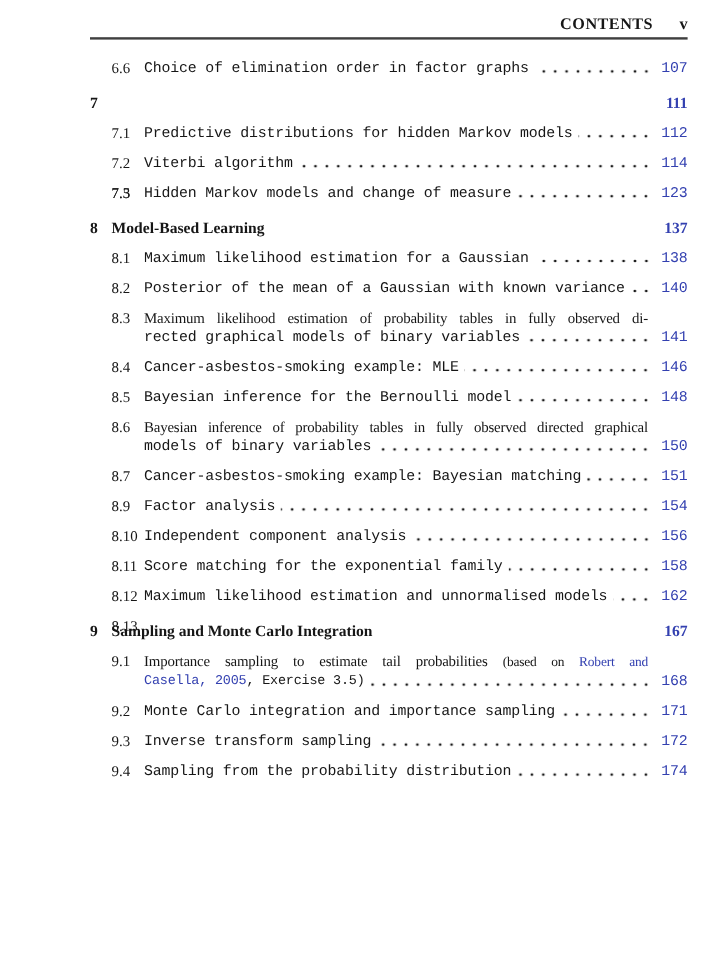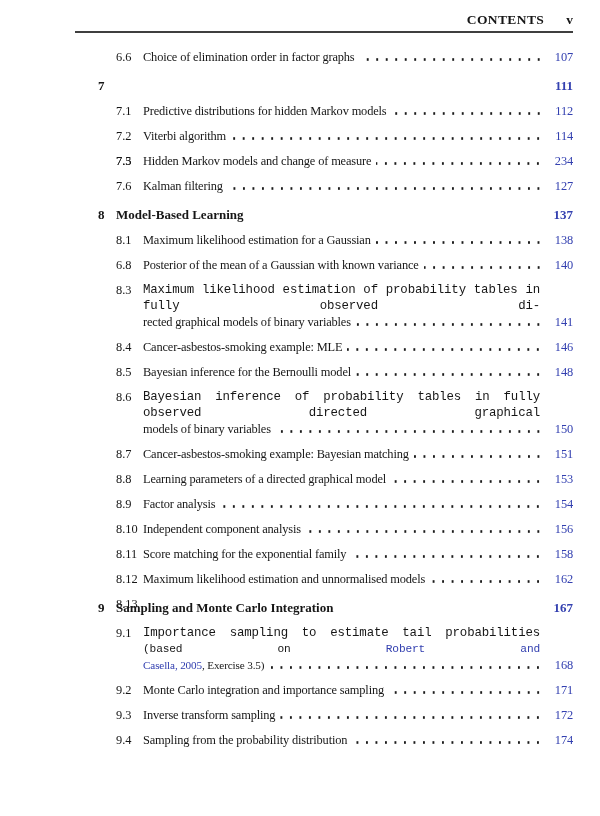--- a/index.html
+++ b/index.html
@@ -12,37 +12,37 @@
     box-sizing:border-box; width:600px; height:816px;
     padding:12px 27px 0 75px;
   }
   .header {
     display:flex; justify-content:flex-end; align-items:flex-start;
     font-weight:bold; font-size:13.5px; line-height:16px;
   }
   .htitle { margin-right:22px; letter-spacing:0.4px; }
   .rule { border-bottom:2px solid #3f3f3f; margin-top:3px; margin-bottom:16px; }
 
-  .entry { position:relative; line-height:16px; margin-bottom:9px;margin-left:23px; }
+  .entry { position:relative; line-height:16px; margin-bottom:9px; }
 
   .entry.chapter {
     font-weight:bold; font-size:13px; margin-top:13px;
     padding-left:18px; display:flex; align-items:baseline;
   }
   .entry.chapter .num { position:absolute; left:0; top:0; }
   .entry.chapter .spacer { flex:1; }
 
   .entry.section {
     font-size:12.4px; letter-spacing:-0.15px;
     padding-left:45px; padding-right:33px;
   }
   .entry.section .num { position:absolute; left:18px; top:0; letter-spacing:0; }
 
-  .sline.just { text-align:justify; text-align-last:justify;font-family:Liberation Mono, monospace; }
-  .sline.last { display:flex; align-items:flex-start; }
+  .sline.just { text-align:justify; text-align-last:justify; }
+  .sline.last { display:flex; align-items:flex-start;font-family:Liberation Mono, monospace; }
 
   .seg.small, .seg.small-link { font-size:11.2px; }
   .seg.small-link { color:var(--link); }
 
   .leader {
     flex:1; min-width:12px; align-self:stretch; margin:0 4px 0 5px;
     background-image:radial-gradient(circle, #1b1b1b 1.05px, rgba(0,0,0,0) 1.35px);
     background-size:9.5px 5px; background-repeat:repeat-x;
     background-position:right 0 bottom 3px;
   }
@@ -91,47 +91,39 @@
         </div>
       </div>
       <div class="entry section">
         <span class="num">7.3</span>
       </div>
       <div class="entry section">
         <span class="num">7.5</span>
         <div class="sline last">
           <span class="seg normal">Hidden Markov models and change of measure</span>
           <span class="leader"></span>
-          <span class="page-num">234</span>
-        </div>
-      </div>
-      <div class="entry section">
-        <span class="num">7.6</span>
-        <div class="sline last">
-          <span class="seg normal">Kalman filtering</span>
-          <span class="leader"></span>
-          <span class="page-num">127</span>
+          <span class="page-num">123</span>
         </div>
       </div>
       <div class="entry chapter">
         <span class="num">8</span>
         <span class="ctitle">Model-Based Learning</span>
         <span class="spacer"></span>
         <span class="page-num">137</span>
       </div>
       <div class="entry section">
         <span class="num">8.1</span>
         <div class="sline last">
           <span class="seg normal">Maximum likelihood estimation for a Gaussian</span>
           <span class="leader"></span>
           <span class="page-num">138</span>
         </div>
       </div>
       <div class="entry section">
-        <span class="num">6.8</span>
+        <span class="num">8.2</span>
         <div class="sline last">
           <span class="seg normal">Posterior of the mean of a Gaussian with known variance</span>
           <span class="leader"></span>
           <span class="page-num">140</span>
         </div>
       </div>
       <div class="entry section">
         <span class="num">8.3</span>
         <div class="sline just"><span class="seg normal">Maximum likelihood estimation of probability tables in fully observed di-</span></div>
         <div class="sline last">
@@ -164,28 +156,20 @@
           <span class="leader"></span>
           <span class="page-num">150</span>
         </div>
       </div>
       <div class="entry section">
         <span class="num">8.7</span>
         <div class="sline last">
           <span class="seg normal">Cancer-asbestos-smoking example: Bayesian matching</span>
           <span class="leader"></span>
           <span class="page-num">151</span>
-        </div>
-      </div>
-      <div class="entry section">
-        <span class="num">8.8</span>
-        <div class="sline last">
-          <span class="seg normal">Learning parameters of a directed graphical model</span>
-          <span class="leader"></span>
-          <span class="page-num">153</span>
         </div>
       </div>
       <div class="entry section">
         <span class="num">8.9</span>
         <div class="sline last">
           <span class="seg normal">Factor analysis</span>
           <span class="leader"></span>
           <span class="page-num">154</span>
         </div>
       </div>

